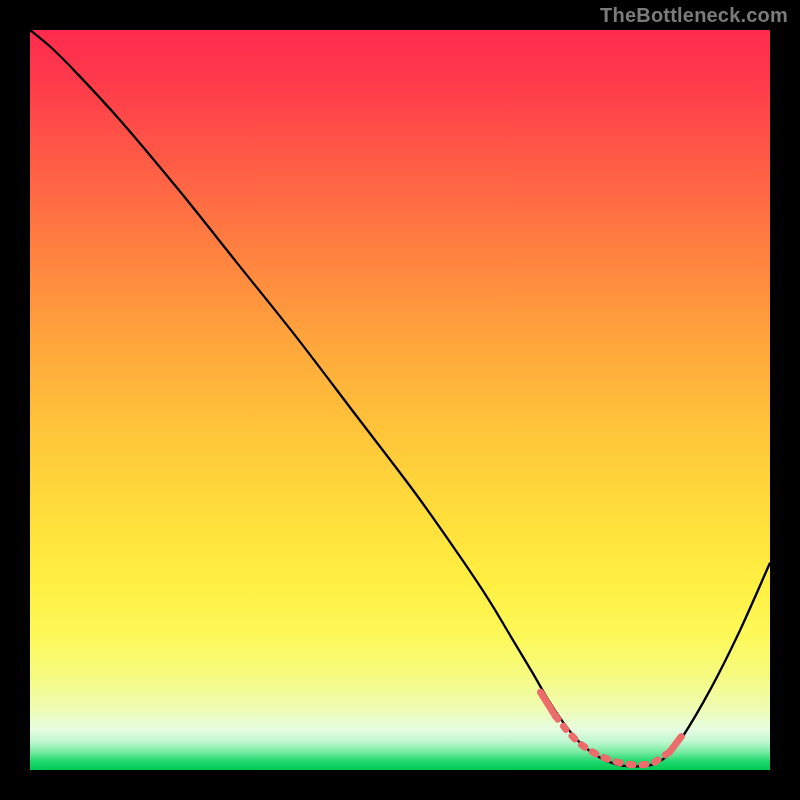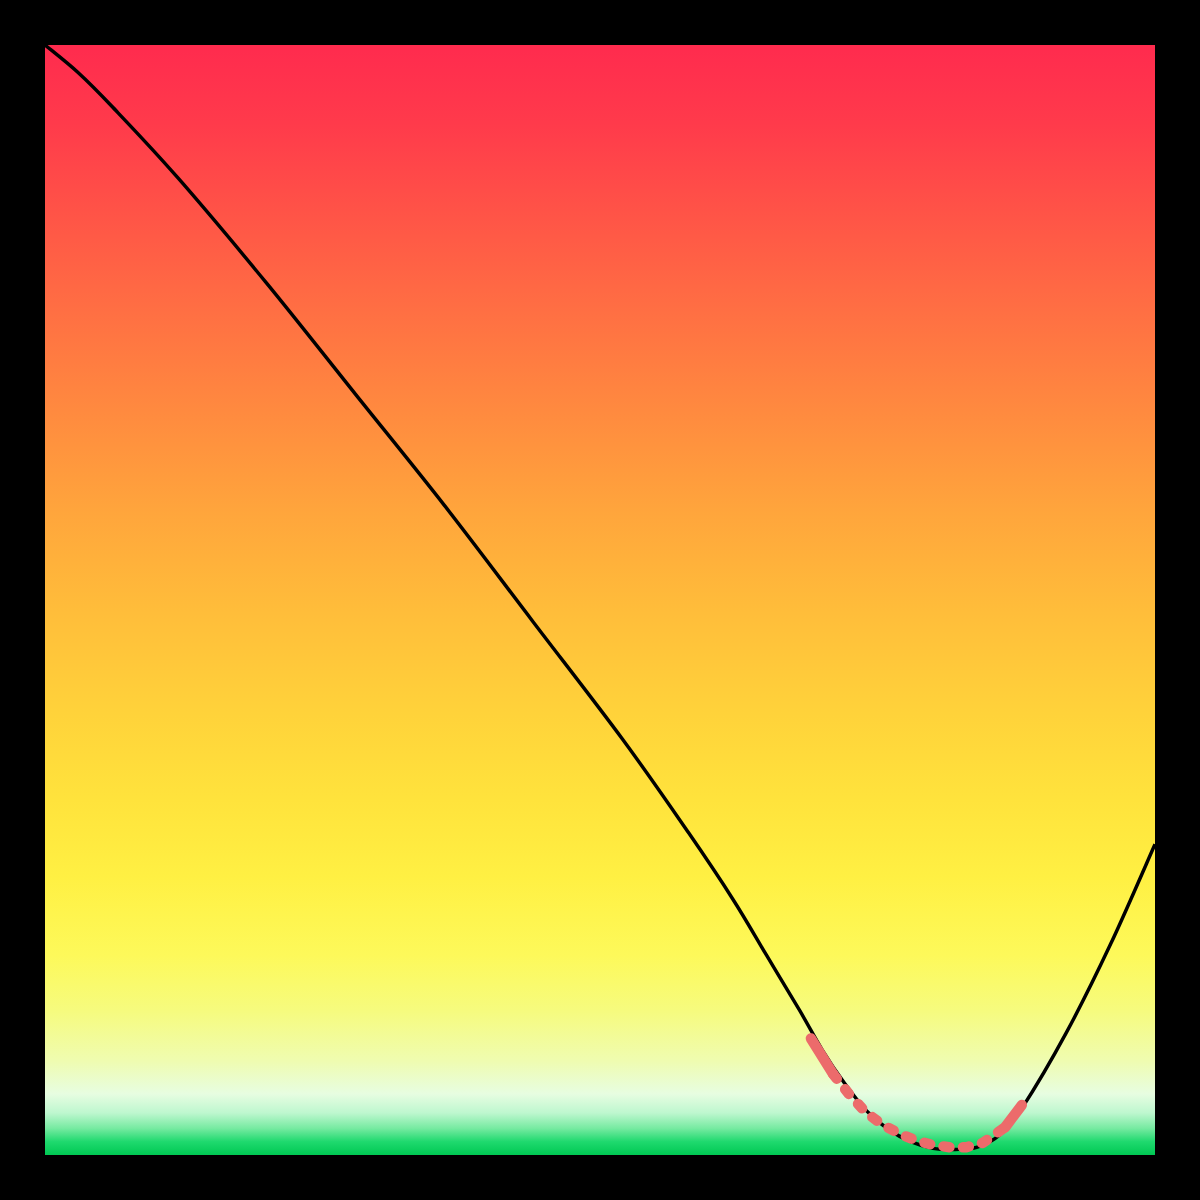--- a/index.html
+++ b/index.html
@@ -53,20 +53,21 @@
   svg.curve { position: absolute; inset: 0; width: 100%; height: 100%; }
   .black-curve { fill: none; stroke: #000; stroke-width: 2.3; stroke-linejoin: round; }
   .dash { fill: none; stroke: #ec6b6b; stroke-width: 7; stroke-linecap: round; }
   .dot-dash { fill: none; stroke: #ec6b6b; stroke-width: 7; stroke-linecap: round; stroke-dasharray: 4 9; }
 </style>
 </head>
 <body>
 
 <div class="stage">
 
+  <div class="watermark">TheBottleneck.com</div>
 
   <div class="plot">
     <svg class="curve" viewBox="0 0 740 740" preserveAspectRatio="none">
       <path id="curve-path" class="black-curve" d="M 0 0 C 3.6999999999999997 3.0833333333333335 14.8 11.716666666666658 22.2 18.5 C 29.599999999999998 25.283333333333342 33.3 28.983333333333384 44.4 40.700000000000045 C 55.5 52.41666666666671 71.53333333333333 69.06666666666662 88.8 88.79999999999995 C 106.06666666666666 108.53333333333329 128.26666666666665 135.05 148 159.10000000000002 C 167.73333333333335 183.15000000000003 187.4666666666667 208.4333333333333 207.20000000000002 233.09999999999997 C 226.93333333333334 257.76666666666665 246.66666666666663 281.81666666666666 266.4 307.1 C 286.1333333333333 332.3833333333334 305.8666666666667 358.90000000000003 325.6 384.8 C 345.33333333333337 410.7 367.53333333333336 439.06666666666666 384.8 462.5 C 402.06666666666666 485.93333333333334 416.8666666666667 507.51666666666665 429.2 525.4 C 441.5333333333333 543.2833333333333 450.1666666666667 556.2333333333333 458.8 569.8 C 467.43333333333334 583.3666666666666 473.6 594.4666666666666 481 606.8 C 488.4 619.1333333333333 497.03333333333336 633.3166666666666 503.20000000000005 643.8 C 509.36666666666673 654.2833333333333 513.0666666666667 661.6833333333334 518 669.7 C 522.9333333333333 677.7166666666667 527.8666666666666 685.1166666666667 532.8 691.9 C 537.7333333333333 698.6833333333333 542.6666666666667 705.22 547.6 710.4 C 552.5333333333333 715.5799999999999 557.4666666666667 719.5266666666666 562.4 722.98 C 567.3333333333333 726.4333333333334 572.2666666666667 729.0233333333333 577.2 731.12 C 582.1333333333334 733.2166666666667 587.0666666666667 734.6966666666666 592 735.56 C 596.9333333333333 736.4233333333333 601.8666666666666 736.4233333333333 606.8 736.3 C 611.7333333333333 736.1766666666666 616.6666666666667 736.4233333333334 621.6 734.82 C 626.5333333333333 733.2166666666667 631.4666666666667 730.9966666666667 636.4 726.68 C 641.3333333333333 722.3633333333332 643.8000000000001 720.2666666666667 651.2 708.92 C 658.6 697.5733333333333 670.9333333333334 676.8533333333334 680.8000000000001 658.6 C 690.6666666666667 640.3466666666667 700.5333333333333 620.3666666666667 710.4 599.4 C 720.2666666666667 578.4333333333333 735.0666666666666 543.9 740 532.8"></path>
       <path id="dash-left" class="dash" d="M 510.59999999999997 662.3 L 525.4 685.98"></path>
       <path id="dot-dash" class="dot-dash" d="M 525.4 685.98 L 536.5 700.04 L 547.6 711.88 L 558.7 720.02 L 569.8000000000001 725.94 L 580.9 730.38 L 592 733.34 L 603.0999999999999 734.82 L 614.1999999999999 734.82 L 625.3 731.86 L 640.1 721.5"></path>
       <path id="dash-right" class="dash" d="M 640.1 721.5 L 651.2 706.7"></path>
     </svg>
   </div>
 

